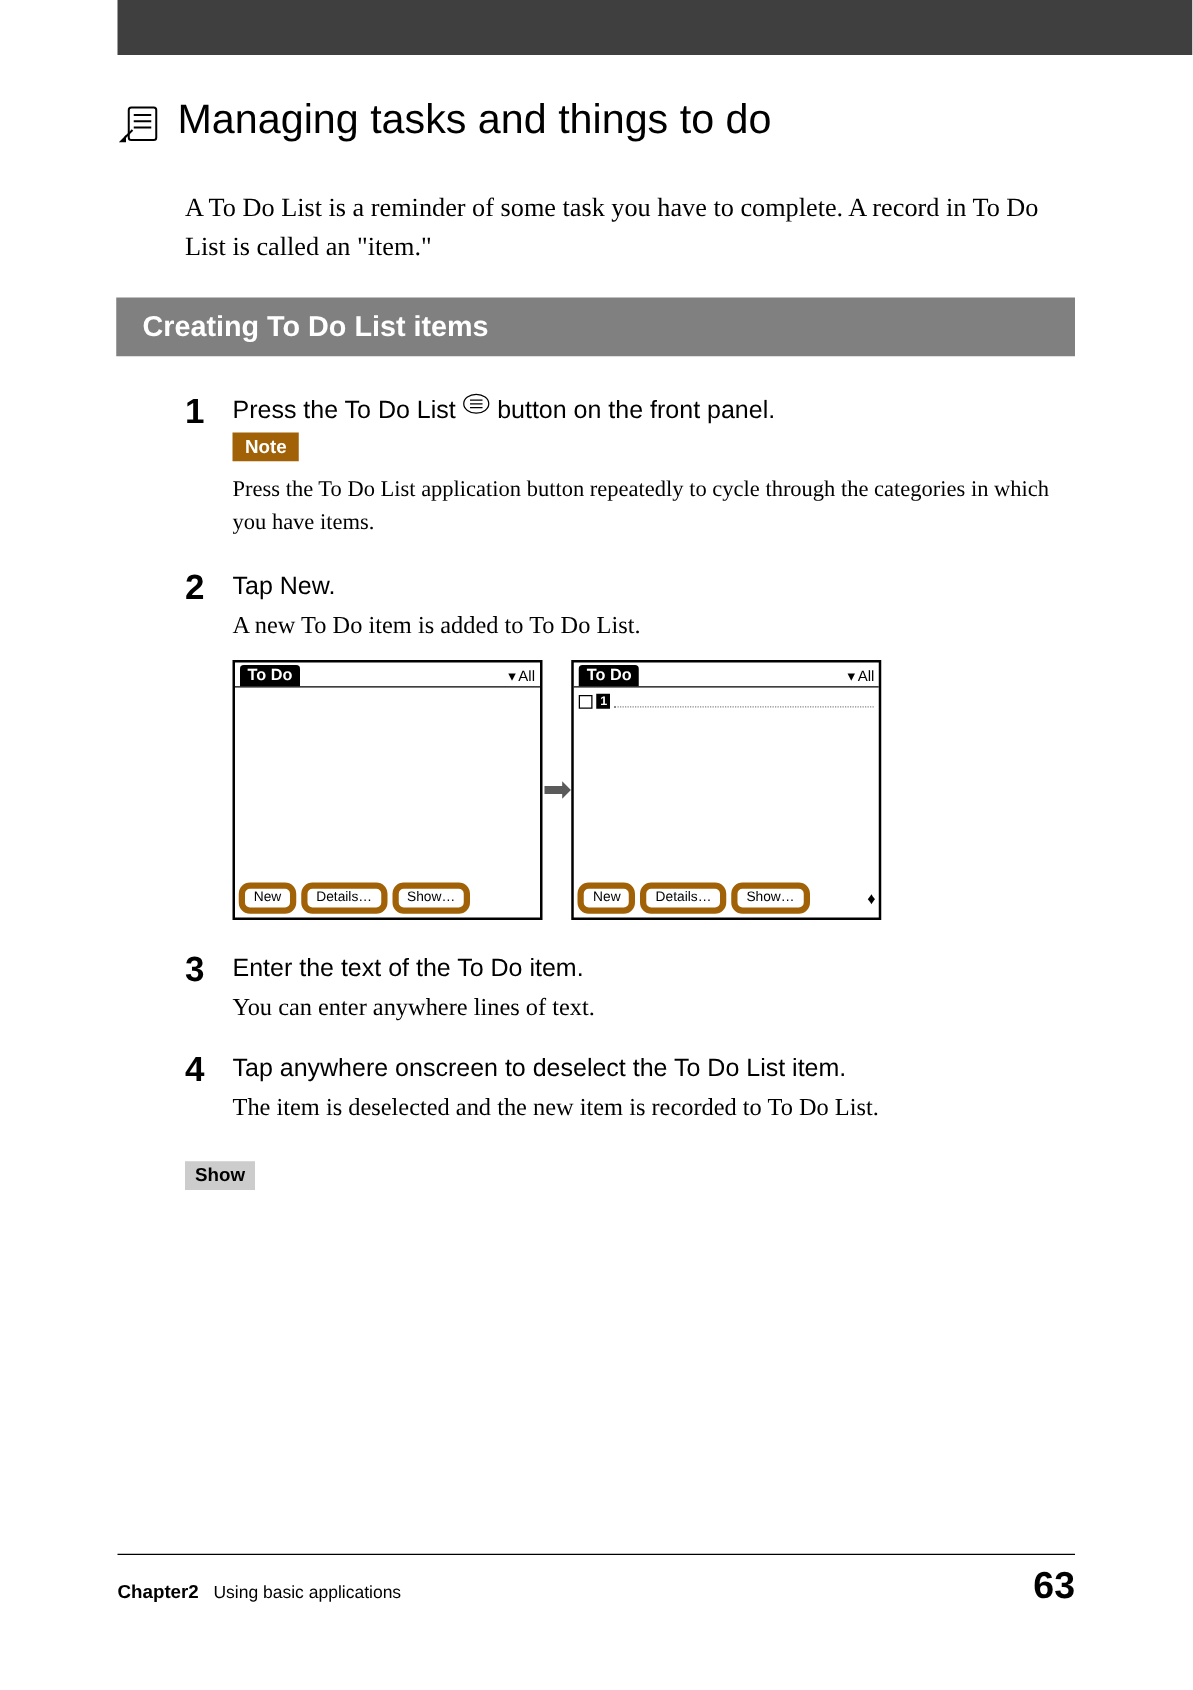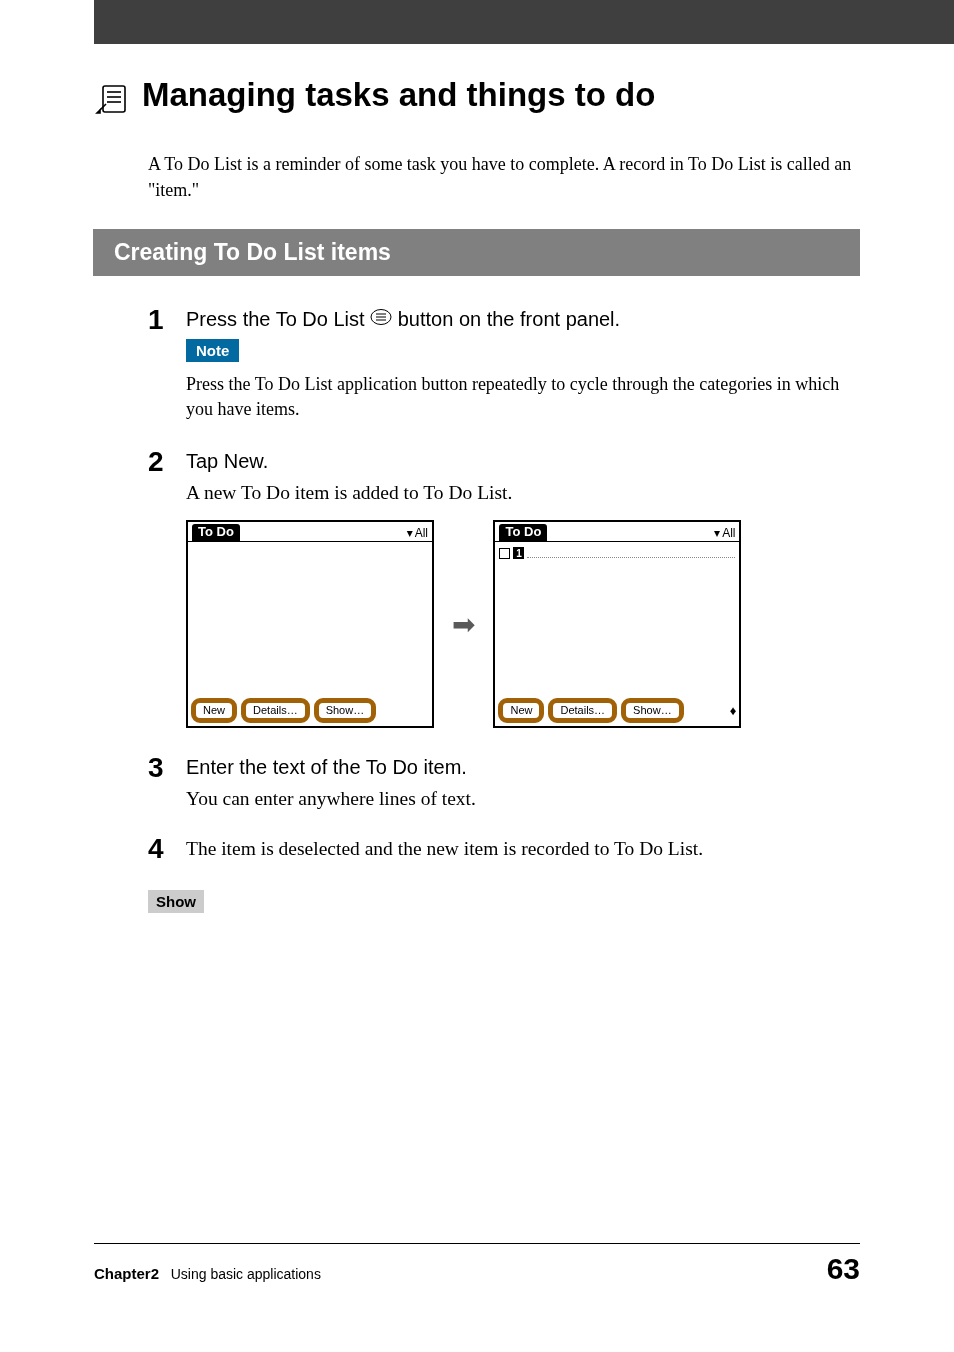--- a/index.html
+++ b/index.html
@@ -15,36 +15,36 @@
     background: #3f3f3f;
     height: 44px;
     margin-left: 94px;
     margin-right: 0;
   }
   .content {
     padding: 30px 94px 0 94px;
   }
   .main-title {
     font-family: Verdana, Arial, sans-serif;
-    font-weight: 700;
+    font-weight: 400;
     font-size: 33px;
     line-height: 1.25;
     display: flex;
     align-items: flex-start;
     gap: 10px;
     margin-bottom: 26px;
   }
   .title-icon {
     flex: 0 0 auto;
     margin-top: 6px;
   }
   .title-text { flex: 1; padding-left: 54px; text-indent: -54px; }
   .intro-p {
     font-family: 'Palatino Linotype', Palatino, Georgia, serif;
-    font-size: 18px;
+    font-size: 21px;
     line-height: 1.45;
     margin-left: 54px;
     margin-bottom: 26px;
   }
   .section-bar {
     background: #808080;
     color: #fff;
     font-family: Verdana, Arial, sans-serif;
     font-weight: bold;
     font-size: 23px;
@@ -75,21 +75,21 @@
     margin-bottom: 4px;
   }
   .step-desc {
     font-family: 'Palatino Linotype', Palatino, Georgia, serif;
     font-size: 19.5px;
     line-height: 1.4;
     margin-bottom: 14px;
   }
   .note-badge {
     display: inline-block;
-    background: #0369a1;
+    background: #a16207;
     color: #fff;
     font-family: Verdana, Arial, sans-serif;
     font-weight: bold;
     font-size: 15px;
     padding: 3px 10px;
     margin-bottom: 10px;
   }
   .note-text {
     font-family: 'Palatino Linotype', Palatino, Georgia, serif;
     font-size: 18px;
@@ -118,21 +118,20 @@
     line-height: 1.45;
     padding-left: 18px;
     text-indent: -18px;
     margin-bottom: 6px;
   }
   .tips-list li::before { content: "• "; }
   .screens-row {
     display: flex;
     align-items: center;
     justify-content: flex-start;
-    gap: 18px;
     margin: 12px 0 18px 0;
     text-align: center;
   }
   .screen {
     width: 248px;
     height: 208px;
     border: 2px solid #000;
     position: relative;
     font-family: Arial, sans-serif;
     background: #fff;
@@ -339,20 +338,21 @@
     <div class="step-body">
       <div class="step-head">Enter the text of the To Do item.</div>
       <div class="step-desc">You can enter anywhere lines of text.</div>
     </div>
   </div>
 
   
   <div class="step">
     <div class="step-num">4</div>
     <div class="step-body">
+      <div class="step-head">Tap anywhere onscreen to deselect the To Do List item.</div>
       <div class="step-desc">The item is deselected and the new item is recorded to To Do List.</div>
     </div>
   </div>
 
   <div class="tips-badge">Show</div>
 
 </div>
 
 <div class="footer">
   <span class="footer-left">

